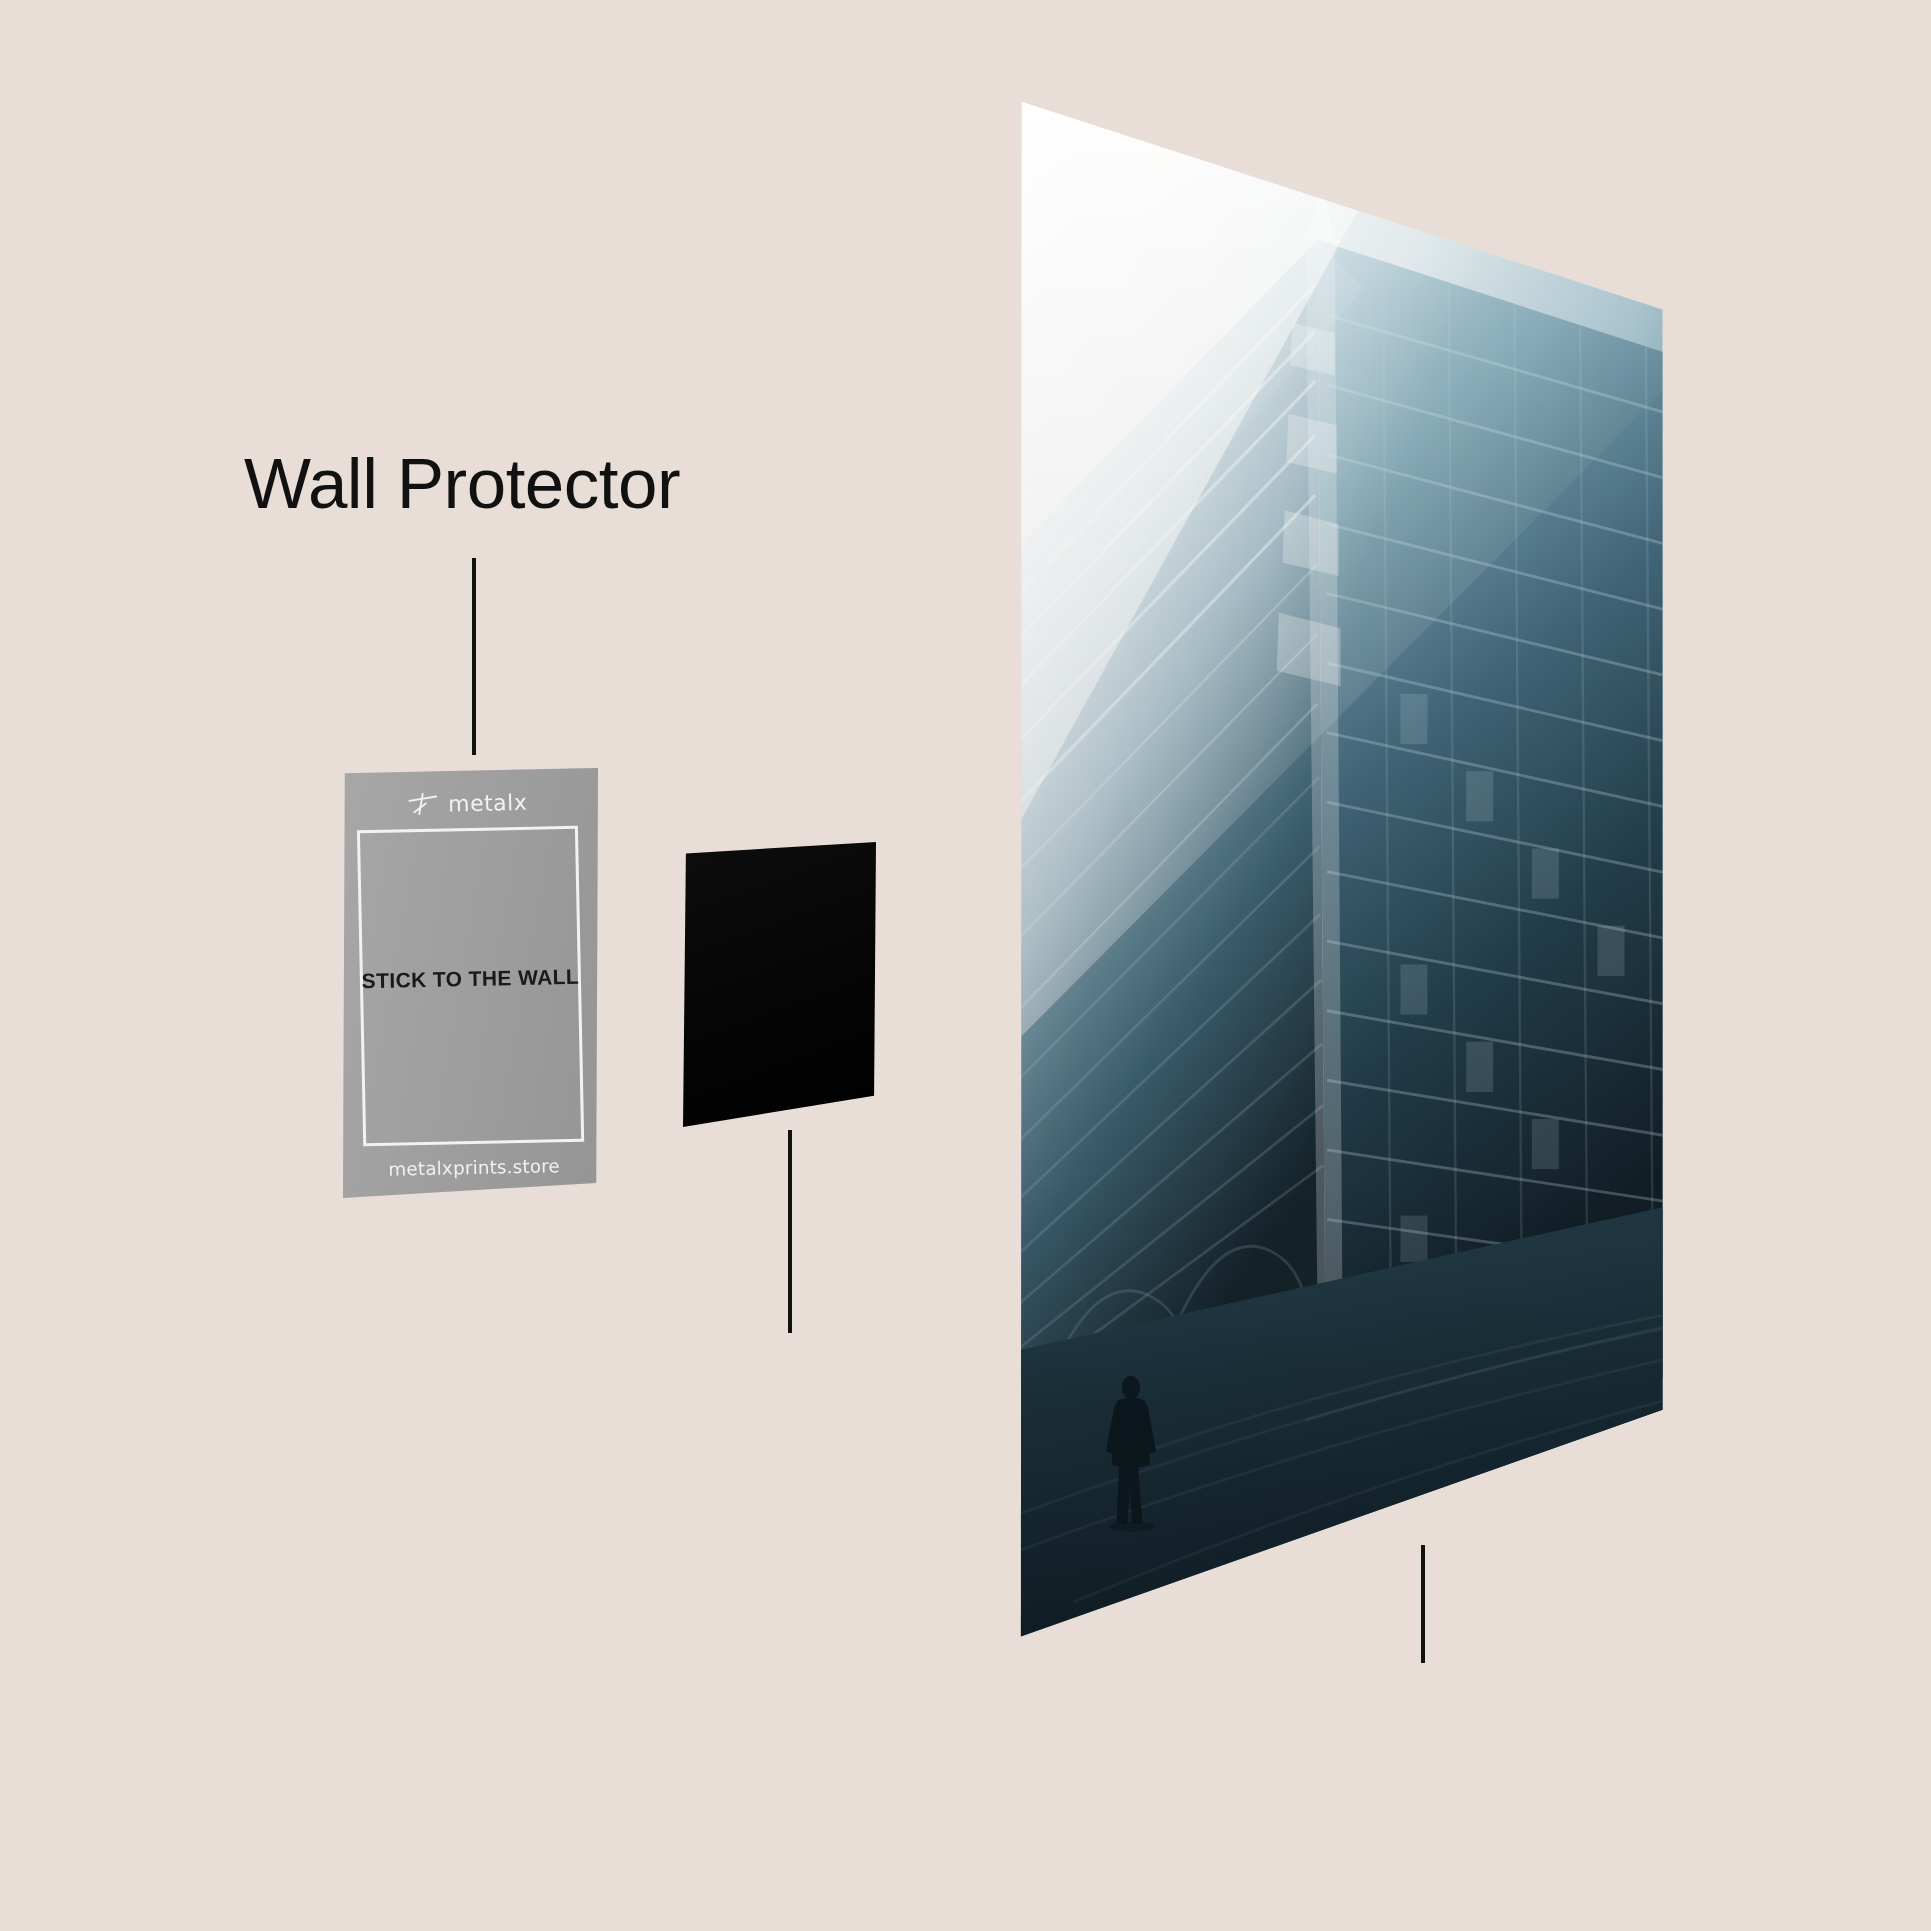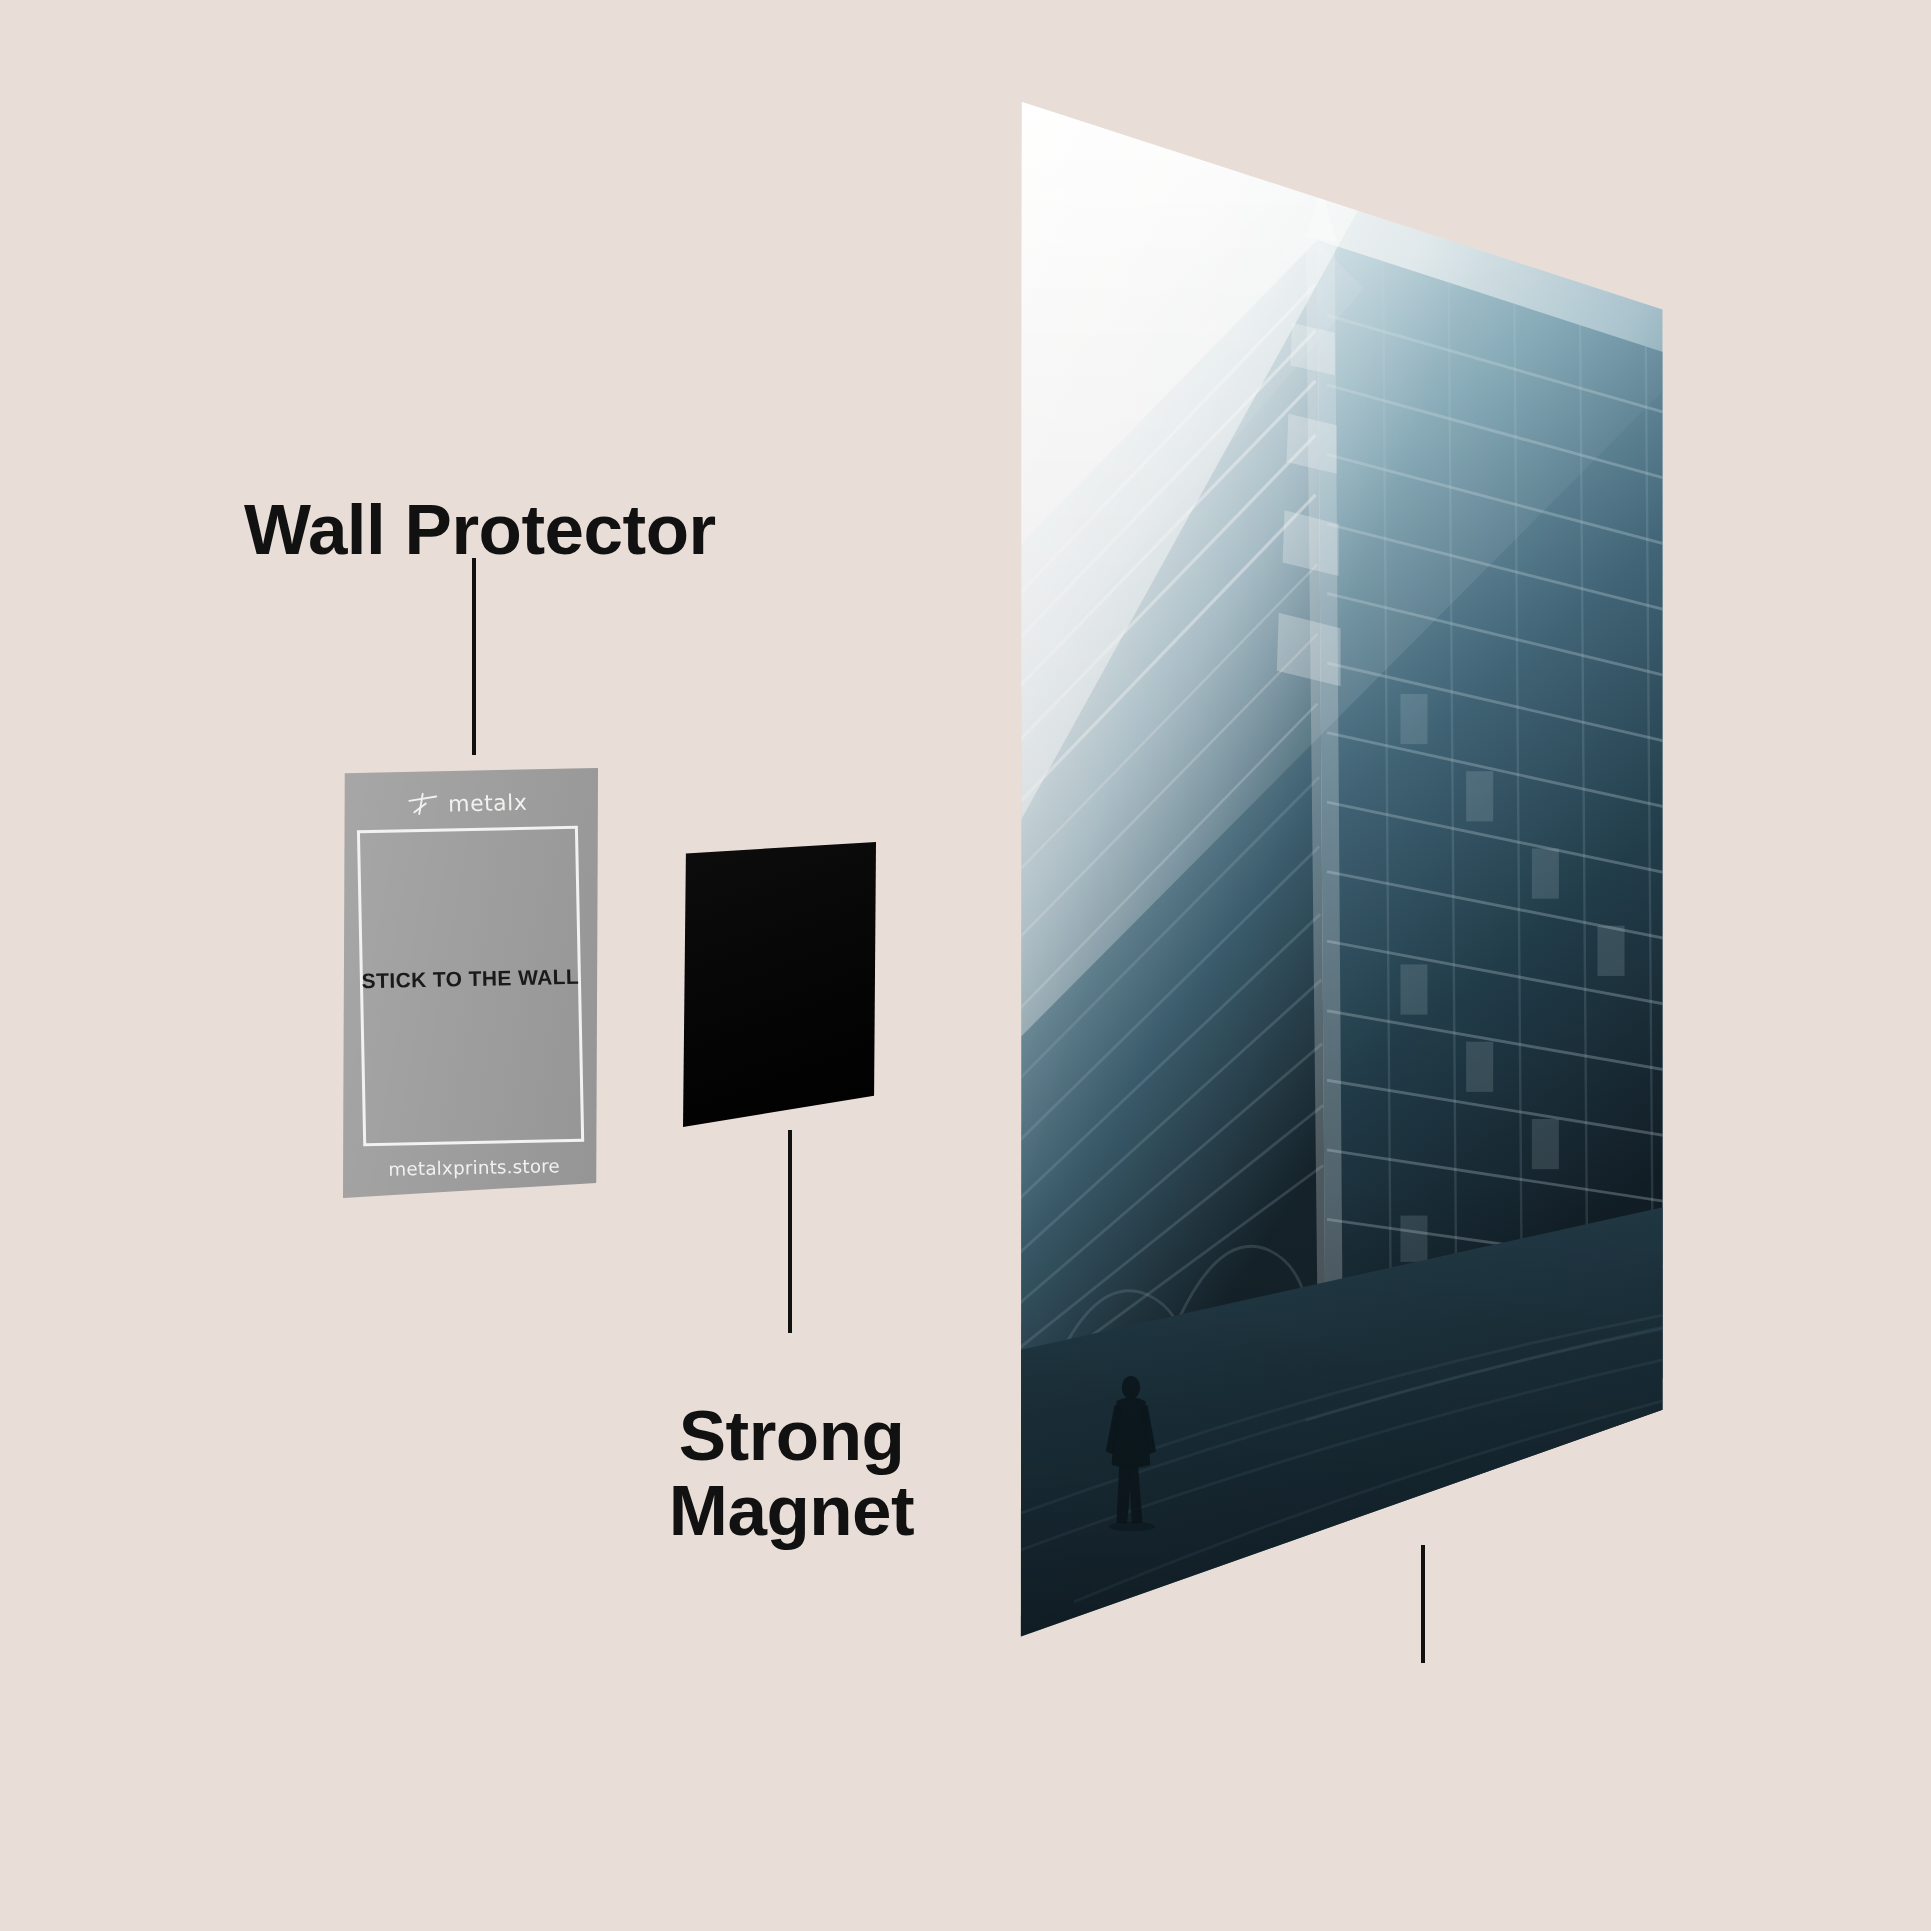--- a/index.html
+++ b/index.html
@@ -12,25 +12,24 @@
   #stage {
     position: relative;
     width: 1931px; height: 1931px;
     background: #e9ded7;
   }
 
   
   .label {
     position: absolute;
     color: #111111;
-    font-weight: 700;
+    font-weight: 400;
     letter-spacing: -0.5px;
     line-height: 1.06;
     white-space: pre-line;
-    margin-top: 46px;
   }
   #label-wall-protector { left: 244px; top: 446px; font-size: 71px; }
   #label-strong-magnet  { left: 666px; top: 1352px; font-size: 71px; text-align: center; width: 251px; }
   #label-metal-poster   { left: 1205px; top: 1676px; font-size: 71px; }
 
   
   .leader {
     position: absolute;
     background: #111111;
     width: 3.9px;
@@ -327,18 +326,16 @@
   <div id="strong-magnet">
     <div class="mag-surface"></div>
   </div>
 
   <div class="leader" id="leader-wall-protector"></div>
   <div class="leader" id="leader-strong-magnet"></div>
   <div class="leader" id="leader-metal-poster"></div>
 
   <div class="label" id="label-wall-protector">Wall Protector</div>
 
-  <div class="label" id="label-strong-magnet">Strong
-Magnet</div>
 
 
 </div>
 
 
 </body></html>

